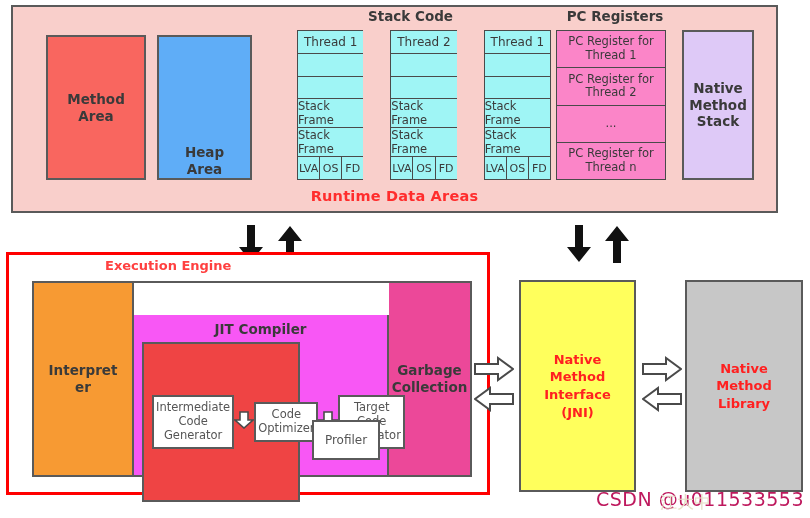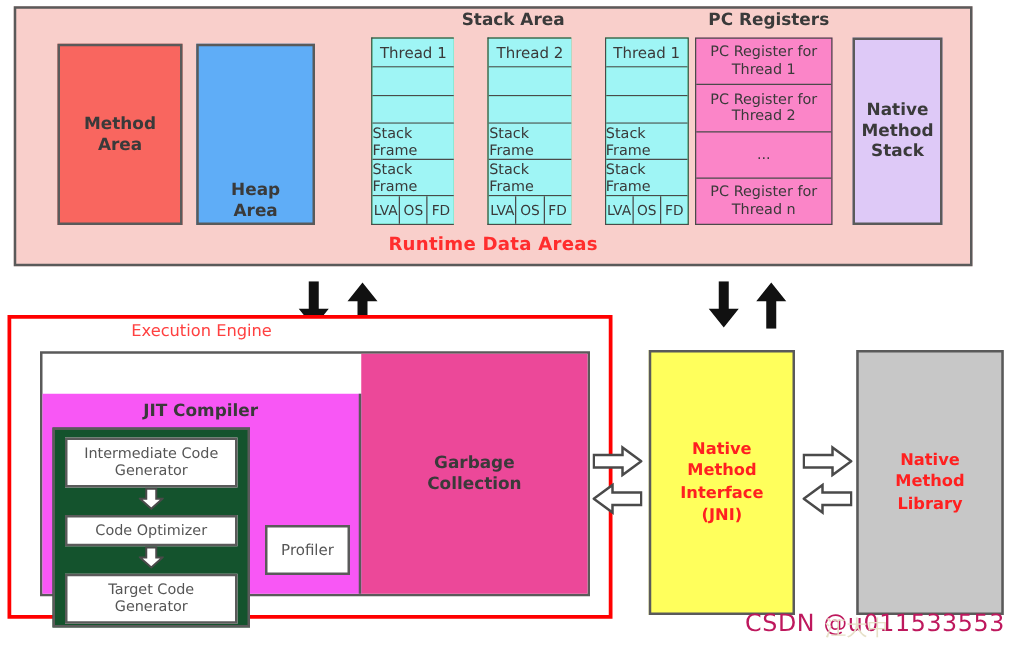--- a/index.html
+++ b/index.html
@@ -89,43 +89,43 @@
   .arr-blk{width:26px;height:38px;}
 
   
   #exec-engine{
     left:6px;top:252px;width:484px;height:243px;
     background:#ffffff;border:3px solid #ff0000;
   }
   #exec-caption{
     left:105px;top:255px;width:150px;height:20px;
     display:flex;align-items:center;
-    color:#ff4040;font-weight:normal;font-size:13px;
+    color:#ff4040;font-weight:bold;font-size:13px;
   }
   #exec-row{
     left:32px;top:281px;width:440px;height:196px;
     display:flex;border:2px solid #5a5a5a;
   }
   #interpreter{
     width:98px;background:#f79a33;border-right:2px solid #5a5a5a;
     display:flex;align-items:center;justify-content:center;
   }
   #jit{
     width:253px;background:#f857f5;border-right:2px solid #5a5a5a;
     position:relative;
     margin-top:32px;
   }
   #jit-label{
     position:absolute;left:0;top:5px;width:100%;height:18px;
     display:flex;align-items:center;justify-content:center;
   }
   #jit-inner{
     position:absolute;left:8px;top:27px;width:158px;height:160px;
-    background:#14532d;border:2px solid #5a5a5a;
-    display:flex;flex-direction:column;align-items:center;
+    background:#ef4444;border:2px solid #5a5a5a;
+    display:flex;flex-direction:row;align-items:center;
     justify-content:space-between;padding:6px 8px;box-sizing:border-box;
   }
   .jit-stage{
     width:100%;background:#ffffff;border:2px solid #5a5a5a;
     display:flex;align-items:center;justify-content:center;text-align:center;
     font-size:11.5px;color:#555555;line-height:1.2;padding:4px 2px;box-sizing:border-box;
   }
   .down-arrow-sm{width:20px;height:18px;}
   #profiler{
     position:absolute;left:178px;top:105px;width:64px;height:36px;
@@ -178,21 +178,21 @@
   </div>
 </div>
 
 <div class="abs" id="heap-area">
   <div class="box-title">
     <span>Heap</span><br>
     <span>Area</span>
   </div>
 </div>
 
-<div class="abs box-title" id="stack-area-label">Stack Area</div>
+<div class="abs box-title" id="stack-area-label">Stack Code</div>
 
 <div class="abs" id="stack-grid">
   <div class="thread-col">
     <div class="s-cell head">Thread 1</div>
     <div class="s-cell"></div>
     <div class="s-cell"></div>
     <div class="s-cell">Stack Frame</div>
     <div class="s-cell">Stack Frame</div>
     <div class="s-cell lva">
       <div class="lva-row">
@@ -270,20 +270,26 @@
   <svg class="arr-blk" viewBox="0 0 26 38">
       <path d="M13 1 L25 16 H17 V38 H9 V16 H1 Z" fill="#111"></path>
     </svg>
 </div>
 
 <div class="abs" id="exec-engine"></div>
 <div class="abs" id="exec-caption">Execution Engine</div>
 
 <div class="abs" id="exec-row">
 
+  <div id="interpreter">
+    <div class="box-title">
+      <span>Interpret</span><br>
+      <span>er</span>
+    </div>
+  </div>
 
   <div id="jit">
     <div class="box-title" id="jit-label">JIT Compiler</div>
 
     <div id="jit-inner">
       <div class="jit-stage">Intermediate Code Generator</div>
       <span>
         <svg class="down-arrow-sm" viewBox="0 0 20 18">
             <path d="M6 1 H14 V9 H19 L10 17 L1 9 H6 Z" fill="#ffffff" stroke="#4a4a4a" stroke-width="1.6"></path>
           </svg>

